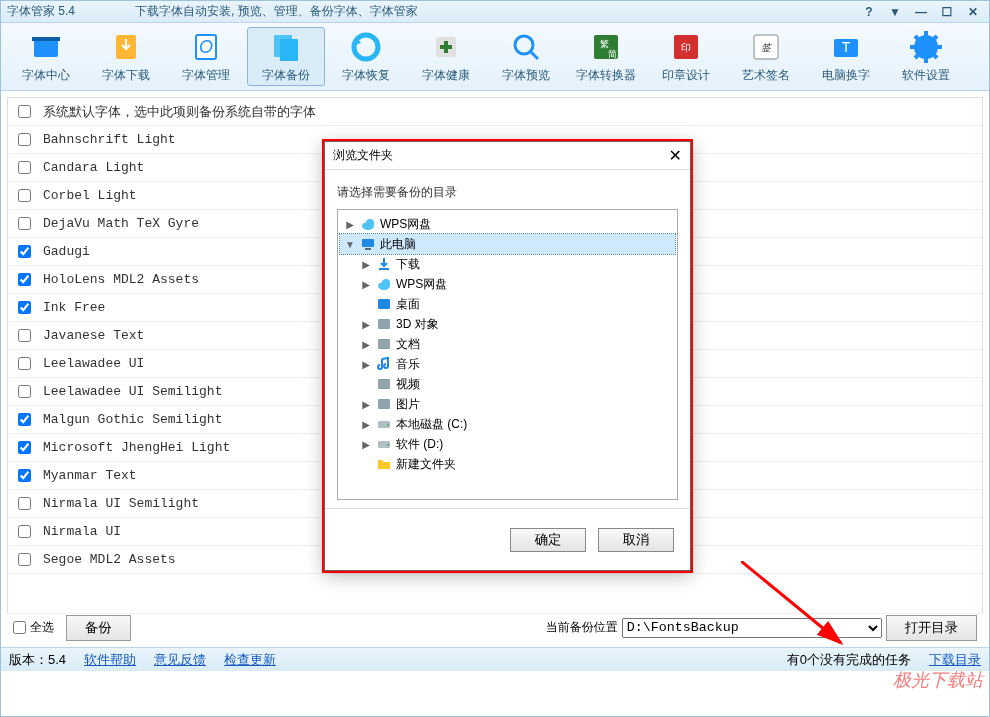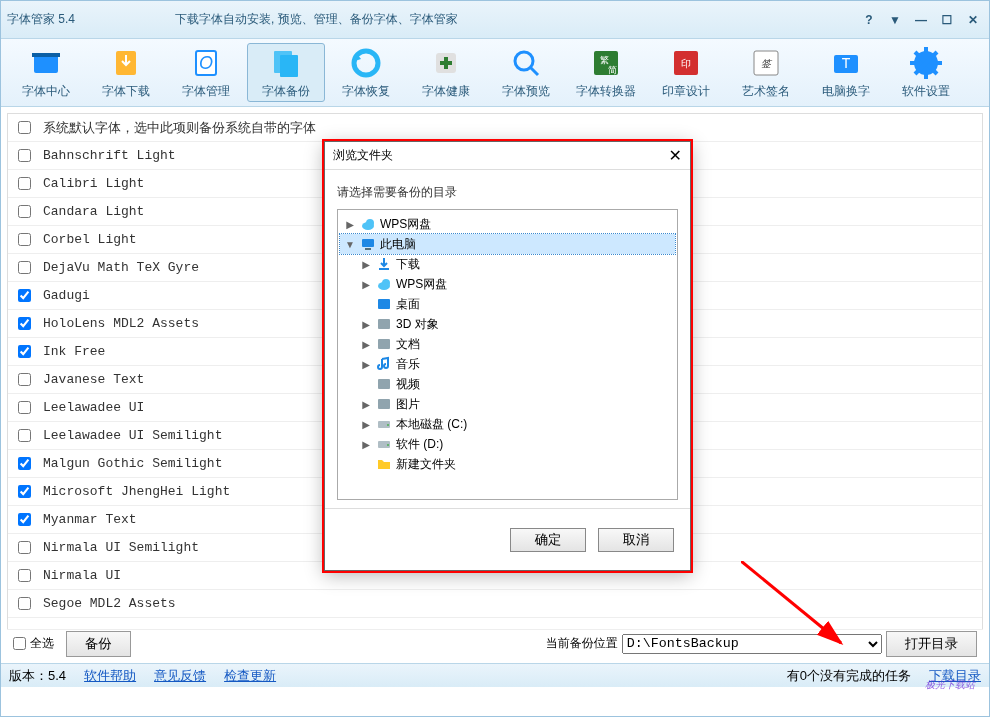--- a/index.html
+++ b/index.html
@@ -1,19 +1,19 @@
 <!DOCTYPE html>
 <html><head>
 <meta charset="utf-8">
 <style>
 * { box-sizing: border-box; margin: 0; padding: 0; }
 body { font-family: "Microsoft YaHei", SimSun, Arial, sans-serif; font-size: 12px; background: #fff; width: 990px; height: 717px; overflow: hidden; border: 1px solid #9cc3de; position: relative; }
-.titlebar { height: 38px; background: linear-gradient(#eaf4fb,#d9ecf7); display: flex; align-items: center; padding: 0 6px; border-bottom: 1px solid #b9d6e8; }
+.titlebar { height: 22px; background: linear-gradient(#eaf4fb,#d9ecf7); display: flex; align-items: center; padding: 0 6px; border-bottom: 1px solid #b9d6e8; }
 .titlebar .title { color: #2a5a7a; }
-.titlebar .subtitle { margin-left: 100px; color: #2a5a7a; }
+.titlebar .subtitle { margin-left: 60px; color: #2a5a7a; }
 .titlebar .wc { margin-left: auto; display: flex; gap: 6px; }
 .titlebar .wc span { width: 20px; height: 16px; display: inline-flex; align-items: center; justify-content: center; color: #2a5a7a; font-weight: bold; cursor: pointer; }
 .toolbar { height: 68px; background: linear-gradient(#f4faff,#e4f1fb); display: flex; padding: 4px 6px; gap: 2px; border-bottom: 1px solid #b9d6e8; }
 .tool { width: 78px; display: flex; flex-direction: column; align-items: center; justify-content: center; border: 1px solid transparent; border-radius: 3px; cursor: pointer; padding: 2px; }
 .tool.active { background: #d9ecf7; border-color: #8ab7d6; }
 .tool .ticon { width: 36px; height: 36px; display: flex; align-items: center; justify-content: center; }
 .tool .tlabel { color: #2a5a7a; margin-top: 2px; }
 .content { position: relative; height: 556px; padding: 6px; }
 .fontlist { border: 1px solid #ddd; height: 544px; overflow-y: scroll; background: #fff; }
 .fontlist::-webkit-scrollbar { width: 16px; background: #f0f0f0; }
@@ -34,21 +34,21 @@
 .dialog .dmsg { padding: 14px 12px 8px; color: #333; }
 .dialog .tree { flex: 1; margin: 0 12px 8px; border: 1px solid #aaa; overflow-y: auto; padding: 4px 2px; }
 .tree .tn { height: 20px; display: flex; align-items: center; gap: 4px; cursor: pointer; padding: 0 4px; }
 .tree .tn .exp { width: 12px; text-align: center; color: #666; font-size: 10px; }
 .tree .tn .ticn { width: 16px; height: 16px; display: inline-flex; align-items: center; justify-content: center; }
 .tree .tn.sel { background: #cde8ff; outline: 1px dotted #3a8ad0; }
 .tree .lvl1 { padding-left: 4px; } .tree .lvl2 { padding-left: 20px; }
 .dialog .dbtns { height: 62px; display: flex; align-items: center; justify-content: flex-end; gap: 12px; padding: 0 16px; border-top: 1px solid #ddd; }
 .dialog .dbtns button { width: 76px; height: 24px; border: 1px solid #888; background: linear-gradient(#f8f8f8,#e4e4e4); cursor: pointer; }
 .arrow { position: absolute; left: 740px; top: 560px; z-index: 5; pointer-events: none; }
-.watermark { position: absolute; right: 14px; bottom: 24px; color: #6d28d9; font-size: 10px; opacity: .7; font-style: italic; }
+.watermark { position: absolute; right: 6px; bottom: 24px; color: #ef4444; font-size: 18px; opacity: .7; font-style: italic; }
 svg { display: block; }
 </style>
 </head>
 <body>
 
 <div class="titlebar">
   <span class="title">字体管家 5.4</span>
   <span class="subtitle">下载字体自动安装, 预览、管理、备份字体、字体管家</span>
   <div class="wc">
     <span>?</span>
@@ -179,24 +179,20 @@
 
 <div class="content">
   <div class="fontlist" id="fontlist">
       <div class="frow">
         <input type="checkbox" style="">
         <span>系统默认字体，选中此项则备份系统自带的字体</span>
       </div>
       <div class="frow">
         <input type="checkbox" style="">
         <span>Bahnschrift Light</span>
-      </div>
-      <div class="frow">
-        <input type="checkbox" style="">
-        <span>Calibri Light</span>
       </div>
       <div class="frow">
         <input type="checkbox" style="">
         <span>Candara Light</span>
       </div>
       <div class="frow">
         <input type="checkbox" style="">
         <span>Corbel Light</span>
       </div>
       <div class="frow">

